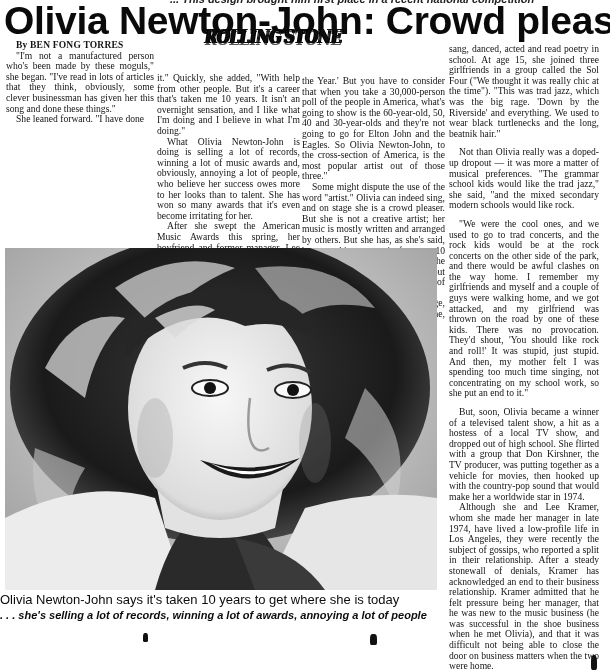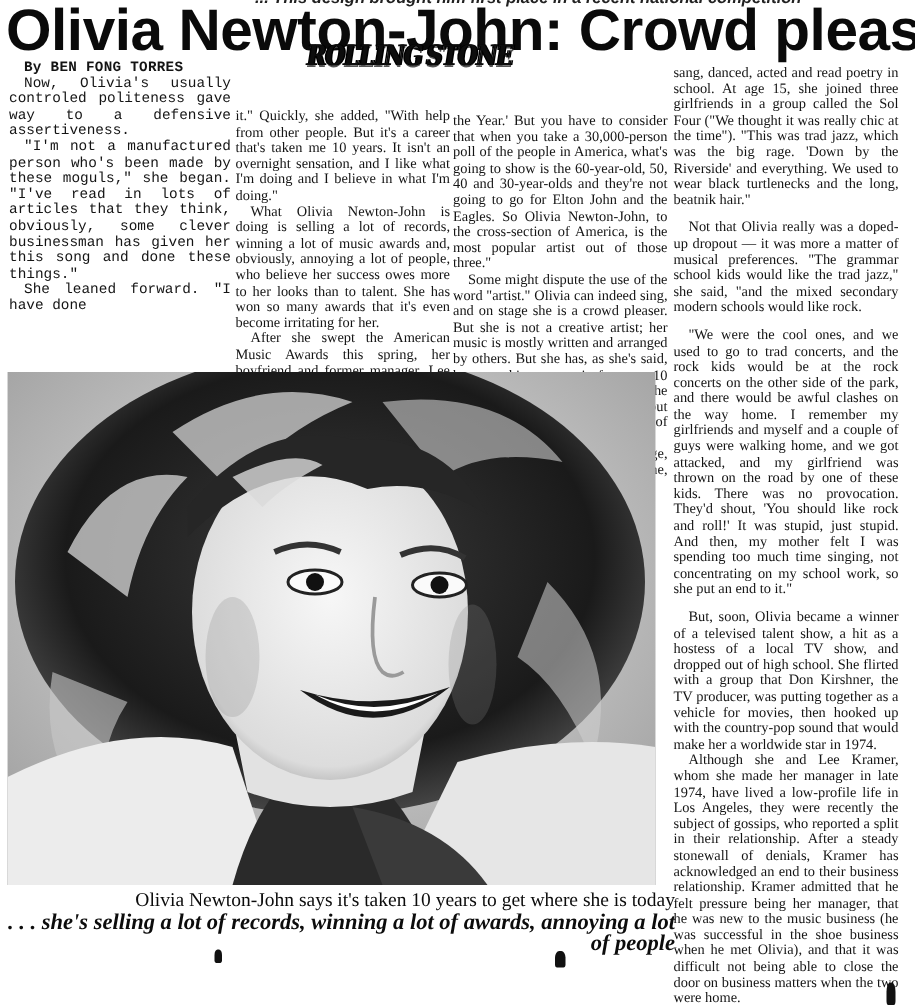--- a/index.html
+++ b/index.html
@@ -19,21 +19,21 @@
 
   .col {
     position: absolute; font-family: "Liberation Serif", serif;
     font-size: 9.6px; line-height: 10.6px; text-align: justify; color: #141414;
     hyphens: manual;
   }
   .col p { text-indent: 10px; margin: 0; }
   .col p.gap { margin-top: 8px; }
   .byline { font-weight: bold; font-size: 9.5px; text-indent: 10px; letter-spacing: 0.2px; }
 
-  #col1 { left: 6px; top: 40px; width: 148px; font-family: Liberation Mono, monospace; }
+  #col1 { left: 6px; top: 40px; width: 148px; }
   #col2 { left: 157px; top: 54px; width: 143px; }
   #col3 { left: 302px; top: 44px; width: 143px; margin-top: 32px; }
   #col4 { left: 449px; top: 44px; width: 150px; }
 
   .masthead {
     position: absolute; left: 160px; top: 28px; width: 137px; height: 24px;
     display: flex; justify-content: space-between; align-items: flex-start; margin-left: 45px;
   }
   .masthead-word {
     font-family: "DejaVu Serif", serif; font-weight: bold; font-size: 15px;
@@ -42,37 +42,36 @@
     transform: scaleY(1.25); font-style: italic;
   }
 
   .photo {
     position: absolute; left: 5px; top: 248px; width: 432px; height: 342px;
     background: #bdbdbd; overflow: hidden;
   }
   .photo svg { display: block; }
 
   .caption {
-    position: absolute; left: 0; top: 592px; width: 450px; text-align: right;
-    font-family: Liberation Serif, serif; color: #0c0c0c;
+    position: absolute; left: 0; top: 592px; width: 450px; text-align: left;
+    font-family: Liberation Sans, sans-serif; color: #0c0c0c;
   }
   .caption .main { font-size: 13px; line-height: 16px; }
-  .caption .sub { font-size: 15px; line-height: 14px; font-style: italic; font-weight: bold; }
+  .caption .sub { font-size: 11px; line-height: 14px; font-style: italic; font-weight: bold; }
 
   .smudge { position: absolute; background: #111; border-radius: 40% 40% 20% 20%; }
 </style>
 </head>
 <body>
 
 <div class="kicker">... This design brought him first place in a recent national competition</div>
 <h1 class="headline">Olivia Newton-John: Crowd pleaser</h1>
 
 <div class="col" id="col1">
   <div class="byline">By BEN FONG TORRES</div>
-  <p>Now, Olivia's usually controled politeness gave way to a defensive assertiveness.</p>
   <p>"I'm not a manufactured person who's been made by these moguls," she began. "I've read in lots of articles that they think, obviously, some clever businessman has given her this song and done these things."</p>
   <p>She leaned forward. "I have done</p>
 </div>
 
 <div class="masthead">
   <span class="masthead-word">ROLLING</span>
   <span class="masthead-word">STONE</span>
 </div>
 
 <div class="col" id="col2" style="top:73px">
@@ -82,21 +81,21 @@
 </div>
 
 <div class="col" id="col3">
   <p style="text-indent:0">the Year.' But you have to consider that when you take a 30,000-person poll of the people in America, what's going to show is the 60-year-old, 50, 40 and 30-year-olds and they're not going to go for Elton John and the Eagles. So Olivia Newton-John, to the cross-section of America, is the most popular artist out of those three."</p>
   <p>Some might dispute the use of the word "artist." Olivia can indeed sing, and on stage she is a crowd pleaser. But she is not a creative artist; her music is mostly written and arranged by others. But she has, as she's said, been working at music for over 10 years, since she was a teenager. She even has roots — frail ones, but roots, nonetheless — as a beatnik of sorts.</p>
   <p>Olivia, born in Cambridge, England, and raised in Melbourne, Australia,</p>
 </div>
 
 <div class="col" id="col4">
   <p style="text-indent:0">sang, danced, acted and read poetry in school. At age 15, she joined three girlfriends in a group called the Sol Four ("We thought it was really chic at the time"). "This was trad jazz, which was the big rage. 'Down by the Riverside' and everything. We used to wear black turtlenecks and the long, beatnik hair."</p>
-  <p class="gap">Not that Olivia really was a doped-up dropout — it was more a matter of musical preferences. "The grammar school kids would like the trad jazz," she said, "and the mixed secondary modern schools would like rock.</p>
+  <p class="gap">Not than Olivia really was a doped-up dropout — it was more a matter of musical preferences. "The grammar school kids would like the trad jazz," she said, "and the mixed secondary modern schools would like rock.</p>
   <p class="gap">"We were the cool ones, and we used to go to trad concerts, and the rock kids would be at the rock concerts on the other side of the park, and there would be awful clashes on the way home. I remember my girlfriends and myself and a couple of guys were walking home, and we got attacked, and my girlfriend was thrown on the road by one of these kids. There was no provocation. They'd shout, 'You should like rock and roll!' It was stupid, just stupid. And then, my mother felt I was spending too much time singing, not concentrating on my school work, so she put an end to it."</p>
   <p class="gap">But, soon, Olivia became a winner of a televised talent show, a hit as a hostess of a local TV show, and dropped out of high school. She flirted with a group that Don Kirshner, the TV producer, was putting together as a vehicle for movies, then hooked up with the country-pop sound that would make her a worldwide star in 1974.</p>
   <p>Although she and Lee Kramer, whom she made her manager in late 1974, have lived a low-profile life in Los Angeles, they were recently the subject of gossips, who reported a split in their relationship. After a steady stonewall of denials, Kramer has acknowledged an end to their business relationship. Kramer admitted that he felt pressure being her manager, that he was new to the music business (he was successful in the shoe business when he met Olivia), and that it was difficult not being able to close the door on business matters when the two were home.</p>
 
 </div>
 
 <div class="photo">
   <svg width="432" height="342" viewBox="0 0 432 342">
     <defs>
       <radialGradient id="bg" cx="50%" cy="40%" r="75%">

